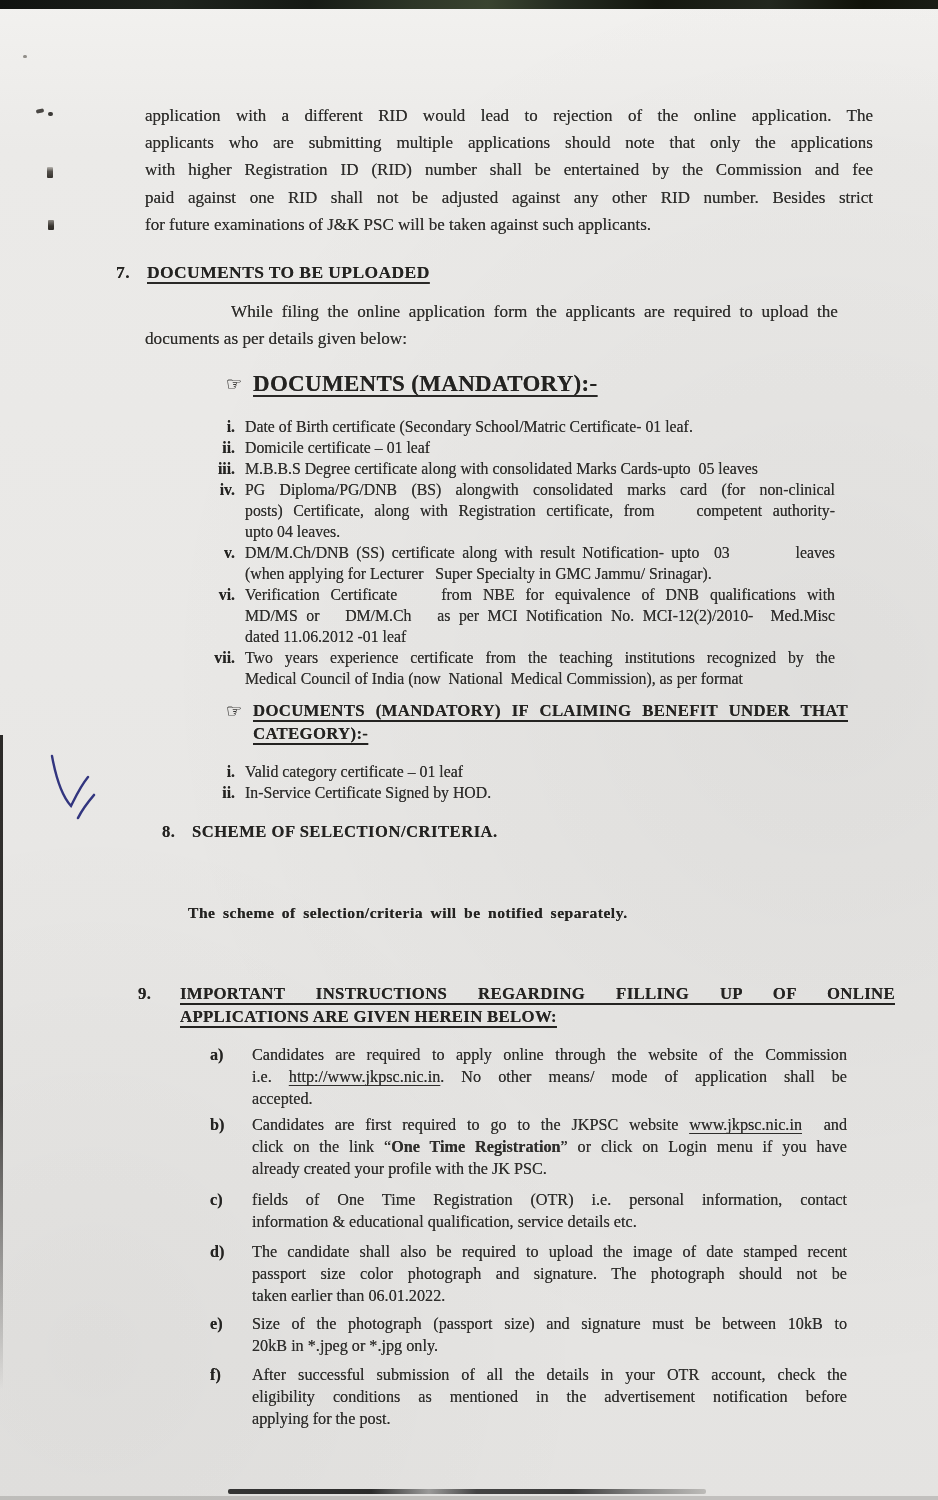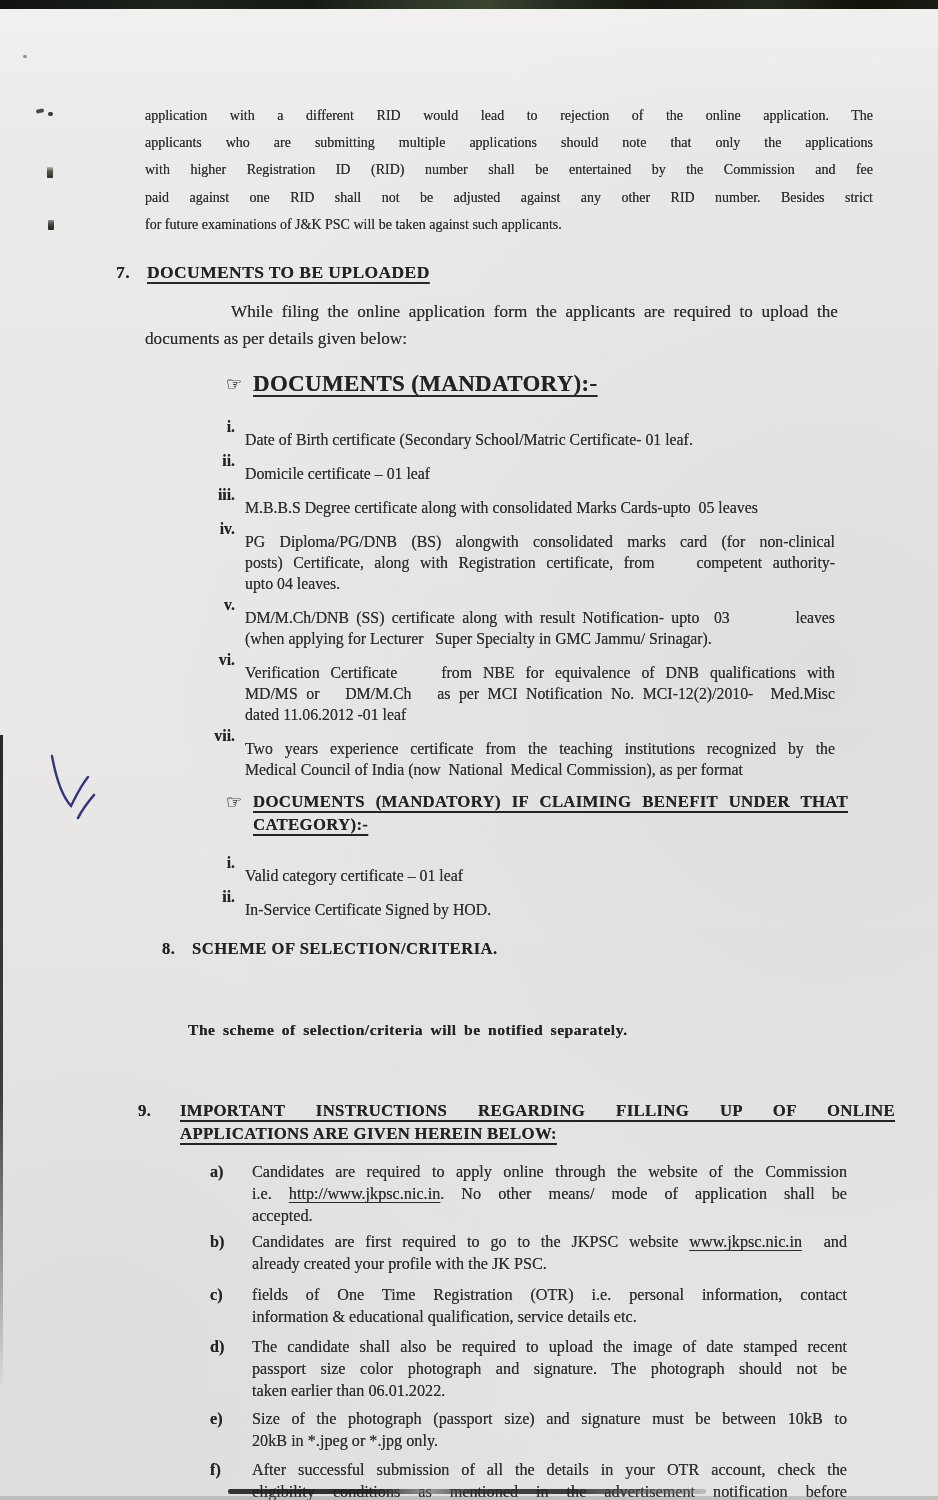--- a/index.html
+++ b/index.html
@@ -12,41 +12,41 @@
     font-family:"Liberation Serif","DejaVu Serif",serif;
     color:#2e2d2b;
   }
   .page *{box-sizing:border-box;}
   .content{position:relative;padding-top:102px;}
   .txt{text-shadow:0 0 0.5px rgba(46,45,43,0.75);}
   
   .tline{text-align:justify;text-align-last:justify;}
   .tlast{text-align:justify;text-align-last:left;}
   
-  .intro{margin:0 65px 0 145px;font-size:14px;line-height:27.2px;}
+  .intro{margin:0 65px 0 145px;font-size:17px;line-height:27.2px;}
   
   .filing{margin:14px 100px 0 145px;font-size:17.2px;line-height:27.2px;}
   .indent-first .tline:first-child{text-indent:86px;}
   
   .sec-head{display:flex;align-items:baseline;font-weight:bold;color:#242321;}
   .sec7{margin:22px 0 0 116px;font-size:17.5px;line-height:24px;letter-spacing:0.4px;}
   .sec7 .sec-num{flex:0 0 31px;}
   .underlined{text-decoration:underline;text-decoration-thickness:1.7px;text-underline-offset:4px;text-decoration-color:#2a2927;}
   .sub-head{display:flex;align-items:flex-start;margin:20px 0 0 226px;font-weight:bold;color:#242321;}
   .hand{flex:0 0 27px;font-family:"DejaVu Sans",sans-serif;font-size:18px;line-height:24px;font-weight:normal;}
   .sub-title{font-size:23px;line-height:24px;letter-spacing:0.3px;}
   .sub-head.cat{margin-top:10px;}
   .cat-title{width:595px;font-size:16.8px;line-height:23px;letter-spacing:0.3px;}
   .cat-title .tline,.cat-title .tlast{text-decoration:underline;text-decoration-thickness:1.7px;text-underline-offset:4px;}
   .cat-title .tlast{display:inline-block;}
   
   .rlist{margin:20px 0 0 200px;font-size:15.8px;line-height:21px;}
   .ritem{display:flex;align-items:flex-start;}
   .rlabel{flex:0 0 45px;text-align:right;padding-right:10px;font-weight:bold;color:#242321;}
-  .rtext{width:590px;margin-top:13px;}
+  .rtext{width:590px;}
   .cat-list{margin-top:16px;}
   
   .sec8{margin:18px 0 0 162px;font-size:16.6px;line-height:22px;letter-spacing:0.5px;}
   .sec8 .sec-num{flex:0 0 30px;}
   .scheme-note{margin:60px 0 0 188px;font-size:15.6px;line-height:20px;font-weight:bold;color:#242321;letter-spacing:0.5px;word-spacing:3px;}
   
   .sec9{margin:60px 0 0 138px;font-size:16.8px;line-height:22.5px;letter-spacing:0.3px;}
   .sec9 .sec-num{flex:0 0 42px;}
   .sec9-title{width:715px;}
   .sec9-title .tline,.sec9-title .tlast{text-decoration:underline;text-decoration-thickness:1.8px;text-underline-offset:4px;}
@@ -206,20 +206,21 @@
         <div class="atext">
             <div class="tline">Candidates are required to apply online through the website of the Commission</div>
             <div class="tline">i.e. <u>http://www.jkpsc.nic.in</u>. No other means/ mode of application shall be</div>
             <div class="tlast">accepted.</div>
           </div>
       </div>
       <div class="aitem gap4">
         <span class="alabel">b)</span>
         <div class="atext">
             <div class="tline">Candidates are first required to go to the JKPSC website <u>www.jkpsc.nic.in</u>&nbsp; and</div>
+            <div class="tline">click on the link “<b>One Time Registration</b>” or click on Login menu if you have</div>
             <div class="tlast">already created your profile with the JK PSC.</div>
           </div>
       </div>
       <div class="aitem gap9">
         <span class="alabel">c)</span>
         <div class="atext">
             <div class="tline">fields of One Time Registration (OTR) i.e. personal information, contact</div>
             <div class="tlast">information &amp; educational qualification, service details etc.</div>
           </div>
       </div>

